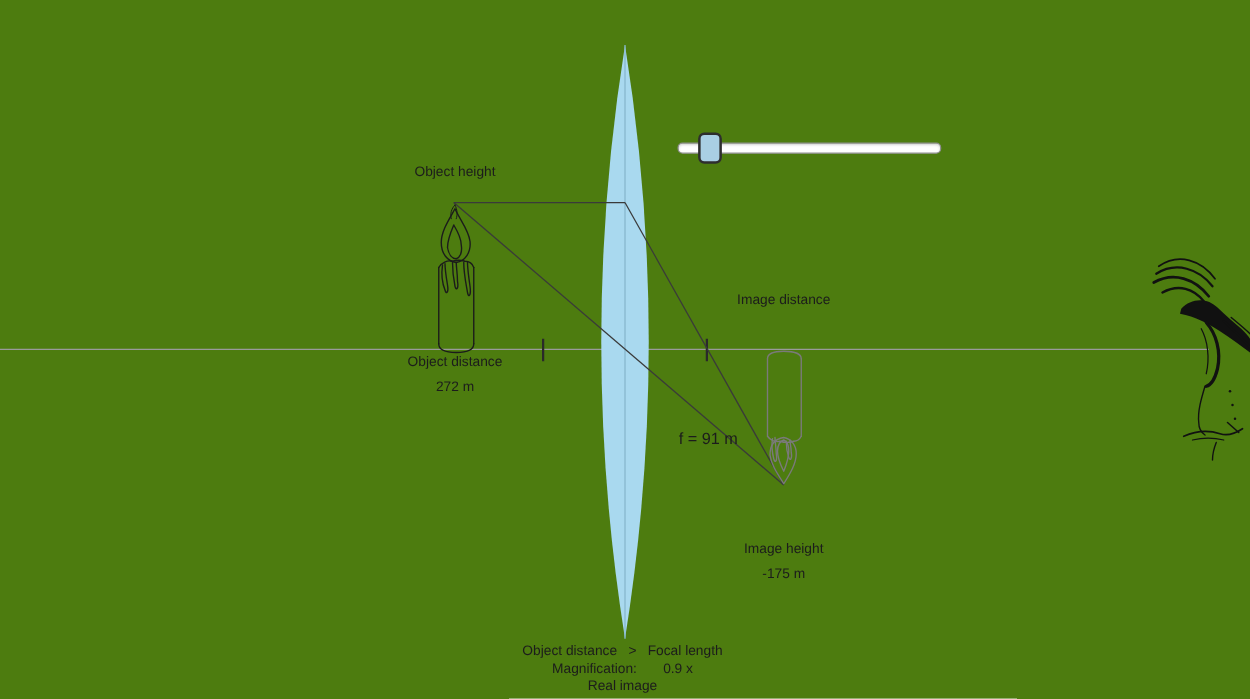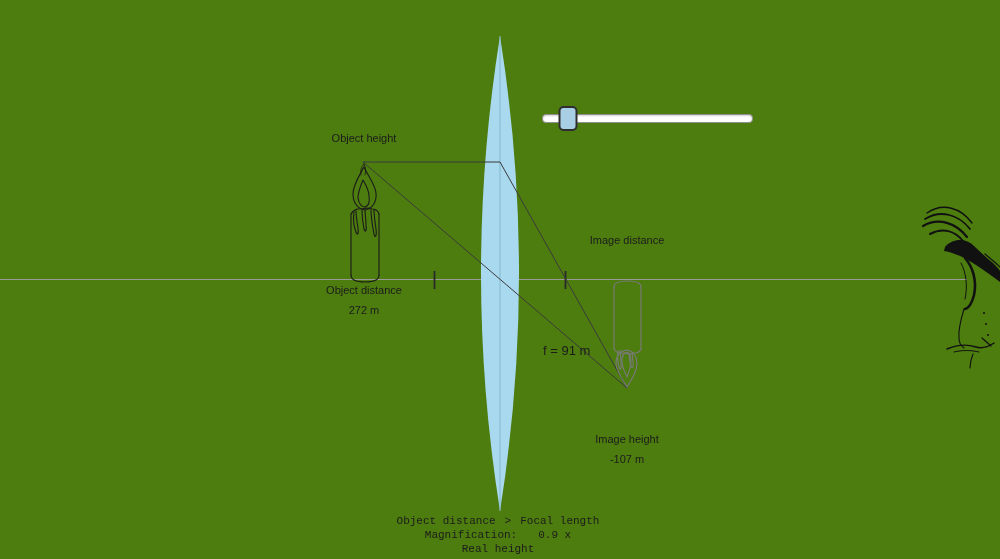--- a/index.html
+++ b/index.html
@@ -4,21 +4,21 @@
 <style>
   html,body{margin:0;padding:0;background:#fff;}
   .canvas{
     position:relative;width:1000px;height:559px;background:#4d7c0f;overflow:hidden;
     font-family:"Liberation Sans",sans-serif;color:var(--text,#1c1c1c);
   }
   .canvas svg{position:absolute;left:0;top:0;}
   .lbl{position:absolute;font-size:11px;line-height:20px;text-align:center;width:160px;white-space:nowrap;}
   .lbl div{height:20px;}
   .flabel{position:absolute;font-size:13px;white-space:nowrap;}
-  .summary{position:absolute;left:348px;top:514px;width:300px;text-align:center;font-size:11px;line-height:14px;font-family:Liberation Mono, monospace;}
+  .summary{position:absolute;left:348px;top:514px;width:300px;text-align:center;font-size:11px;line-height:14px;}
   .summary .row{height:14px;}
   .summary .op{margin:0 9px;display:inline-block;}
   .summary .mval{margin-left:21px;display:inline-block;}
 
   .slider{position:absolute;left:542px;top:106px;width:211px;height:24px;}
   .slider-track{
     position:absolute;left:0;top:8px;width:209px;height:7px;background:#ffffff;
     border:1px solid #8f8f8f;border-radius:4px;box-shadow:inset 0 1px 2px rgba(0,0,0,.18);
   }
   .slider-handle{
@@ -116,29 +116,29 @@
     <div>Object distance</div>
     <div>272 m</div>
   </div>
 
   <div class="lbl" style="left:547px;top:230px;">
     <div>Image distance</div>
   </div>
 
   <div class="lbl" style="left:547px;top:416px;margin-top:13px;">
     <div>Image height</div>
-    <div>-107 m</div>
+    <div>-175 m</div>
   </div>
 
   <div class="flabel" style="left:543px;top:295px;margin-top:48px;">f = 91 m</div>
 
   <div class="summary">
     <div class="row"><span>Object distance</span><span class="op">&gt;</span><span>Focal length</span></div>
     <div class="row"><span>Magnification:</span><span class="mval">0.9 x</span></div>
-    <div class="row">Real height</div>
+    <div class="row">Real image</div>
   </div>
 
   <div class="slider">
     <div class="slider-track"></div>
     <div class="slider-handle" style="left: 12.3%;"></div>
   </div>
 
 </div>
 
 </body></html>

